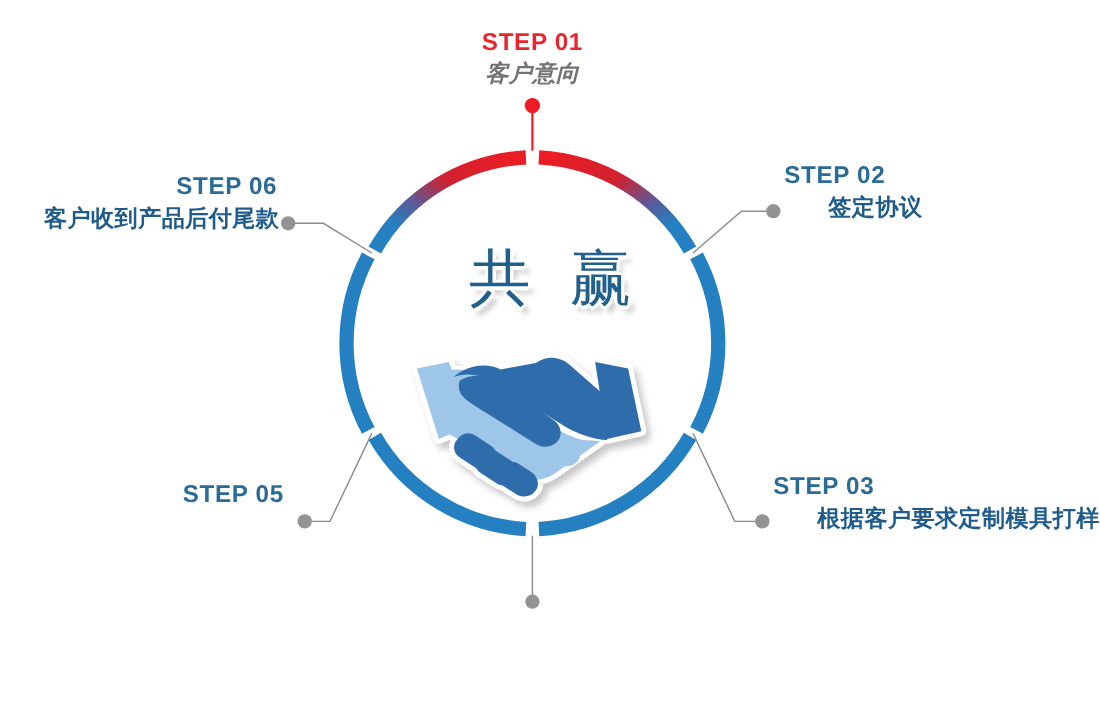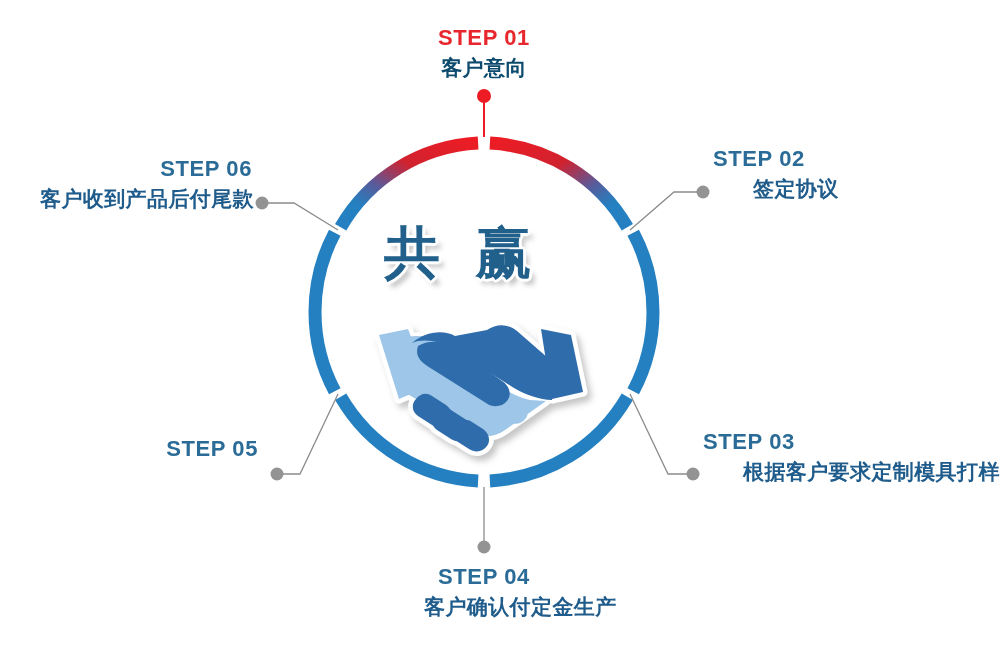--- a/index.html
+++ b/index.html
@@ -44,43 +44,43 @@
   .step-text {
     font-size: 21px;
     font-weight: bold;
     letter-spacing: 0.4px;
   }
   .step-text .ln { display: block; }
 
   .blue .step-num  { color: #2a6b97; }
   .blue .step-text { color: #1f5c8b; margin-left: 40px; }
   .red  .step-num  { color: #e8262d; }
-  .red  .step-text { color: #0c4a6e; }
+  .red  .step-text { color: #737373; font-style: italic; }
 
   .align-left   { text-align: left; }
   .align-right  { text-align: right; }
   .align-center { text-align: center; }
 
   
   #step-01 { left: 384px; top: 25px;  width: 200px; }
   #step-02 { left: 713px; top: 146px; width: 270px; }
   #step-03 { left: 703px; top: 429px; width: 290px; }
   #step-04 { left: 384px; top: 564px; width: 200px; }
   #step-05 { left: 58px;  top: 436px; width: 200px; }
   #step-06 { left: 0px;   top: 156px; width: 252px; }
 
   
   #center-word {
     position: absolute;
     left: 384px;
     top: 216px;
     width: 200px;
-    text-align: left;
+    text-align: right;
     font-size: 56px;
-    font-weight: bold;
+    font-weight: normal;
     letter-spacing: 10px;
     color: #22608c;
     text-shadow:
       -2px -2px 0 #fff,  2px -2px 0 #fff,
       -2px  2px 0 #fff,  2px  2px 0 #fff,
       -3px  0   0 #fff,  3px  0   0 #fff,
        0   -3px 0 #fff,  0    3px 0 #fff,
        5px  6px 5px rgba(120,120,120,0.45);
     white-space: nowrap;
     pointer-events: none;
@@ -208,26 +208,20 @@
     </div>
   </div>
 
   <div class="step-label blue align-left" id="step-03">
     <div class="step-num">STEP 03</div>
     <div class="step-text">
       <span class="ln">根据客户要求定制模具打样</span>
     </div>
   </div>
 
-  <div class="step-label blue align-center" id="step-04">
-    <div class="step-num">STEP 04</div>
-    <div class="step-text">
-      <span class="ln">客户确认付定金生产</span>
-    </div>
-  </div>
 
   <div class="step-label blue align-right" id="step-05">
     <div class="step-num">STEP 05</div>
   </div>
 
   <div class="step-label blue align-right" id="step-06">
     <div class="step-num">STEP 06</div>
     <div class="step-text">
       <span class="ln">客户收到产品后付尾款</span>
     </div>

